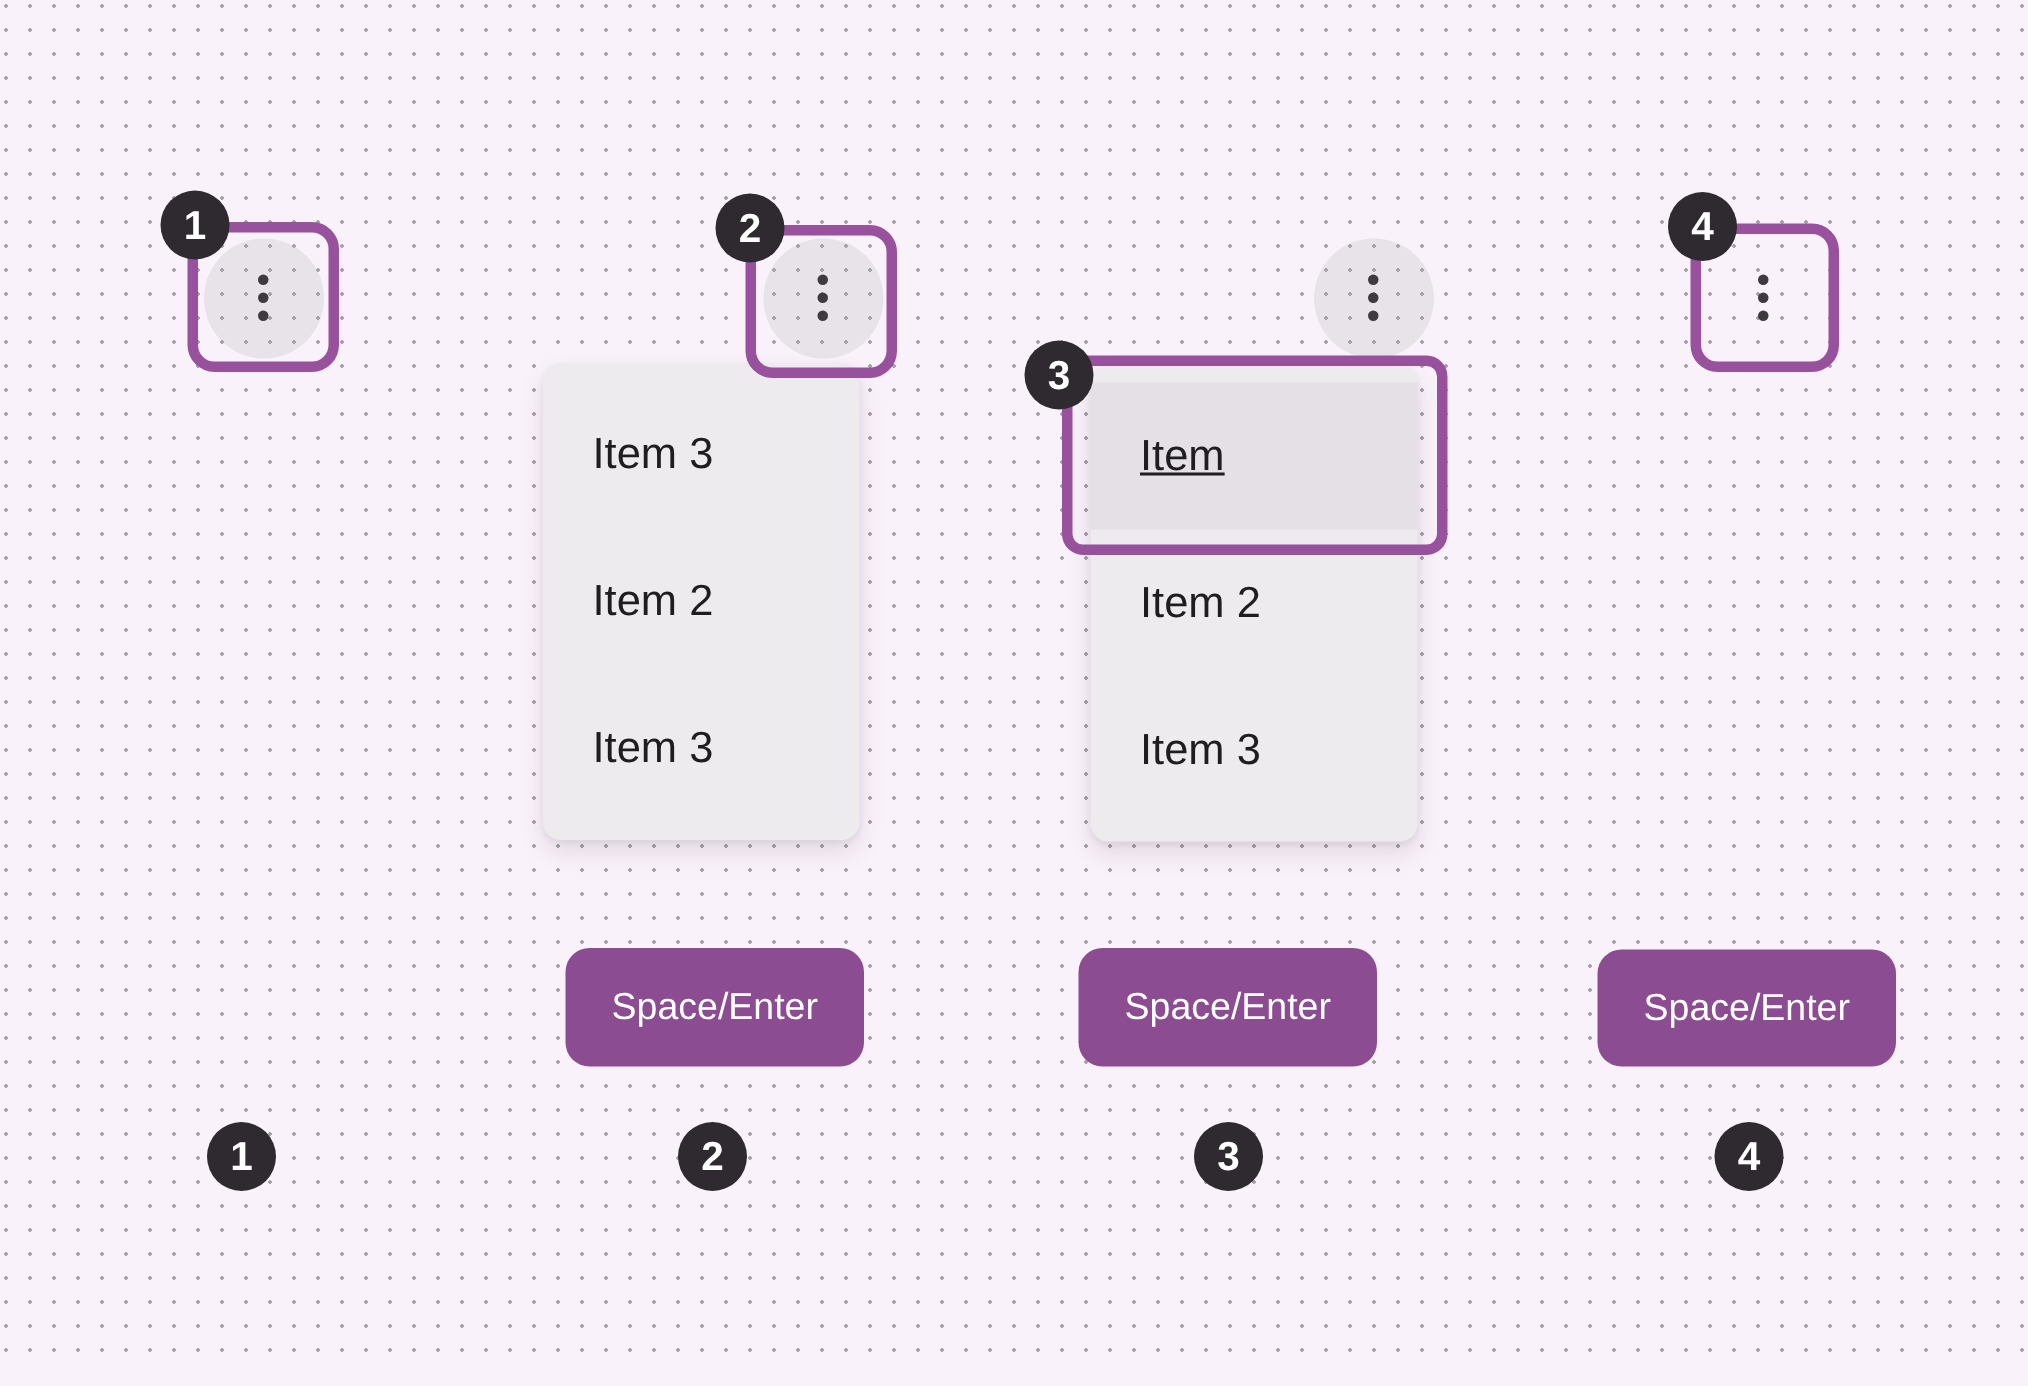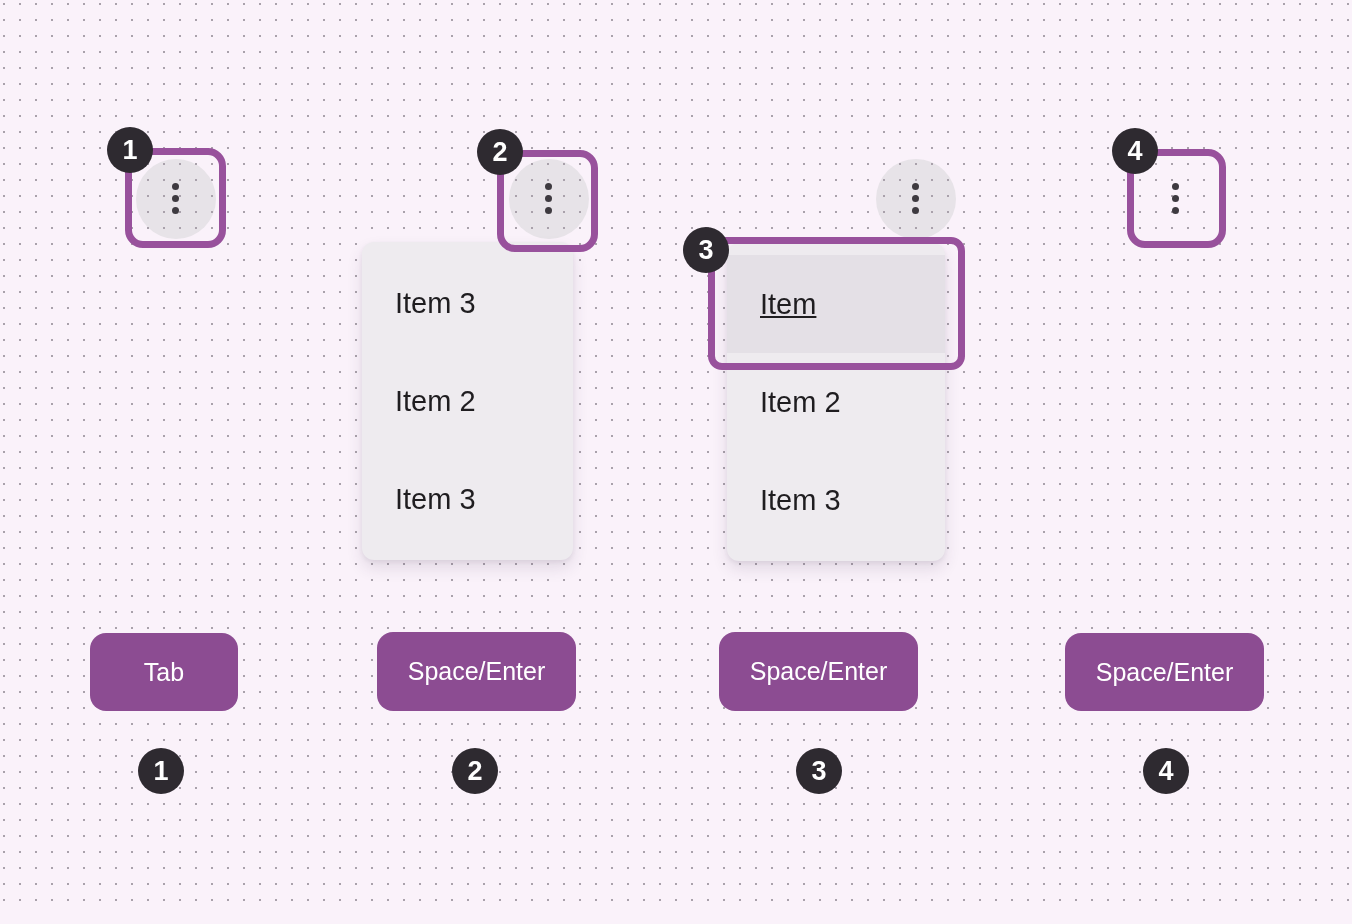--- a/index.html
+++ b/index.html
@@ -172,21 +172,20 @@
   <div class="kebab" id="kebab4">
     <span class="kdot"></span>
     <span class="kdot"></span>
     <span class="kdot"></span>
   </div>
   <div class="focus-ring" id="ring4"></div>
   <div class="step-badge" id="badge4">4</div>
 
   <div class="dot-grid"></div>
 
-  <div class="keycap" id="key1">Tab</div>
   <div class="keycap" id="key2">Space/Enter</div>
   <div class="keycap" id="key3">Space/Enter</div>
   <div class="keycap" id="key4">Space/Enter</div>
 
   <div class="step-badge" id="bbadge1">1</div>
   <div class="step-badge" id="bbadge2">2</div>
   <div class="step-badge" id="bbadge3">3</div>
   <div class="step-badge" id="bbadge4">4</div>
 
 </div>

